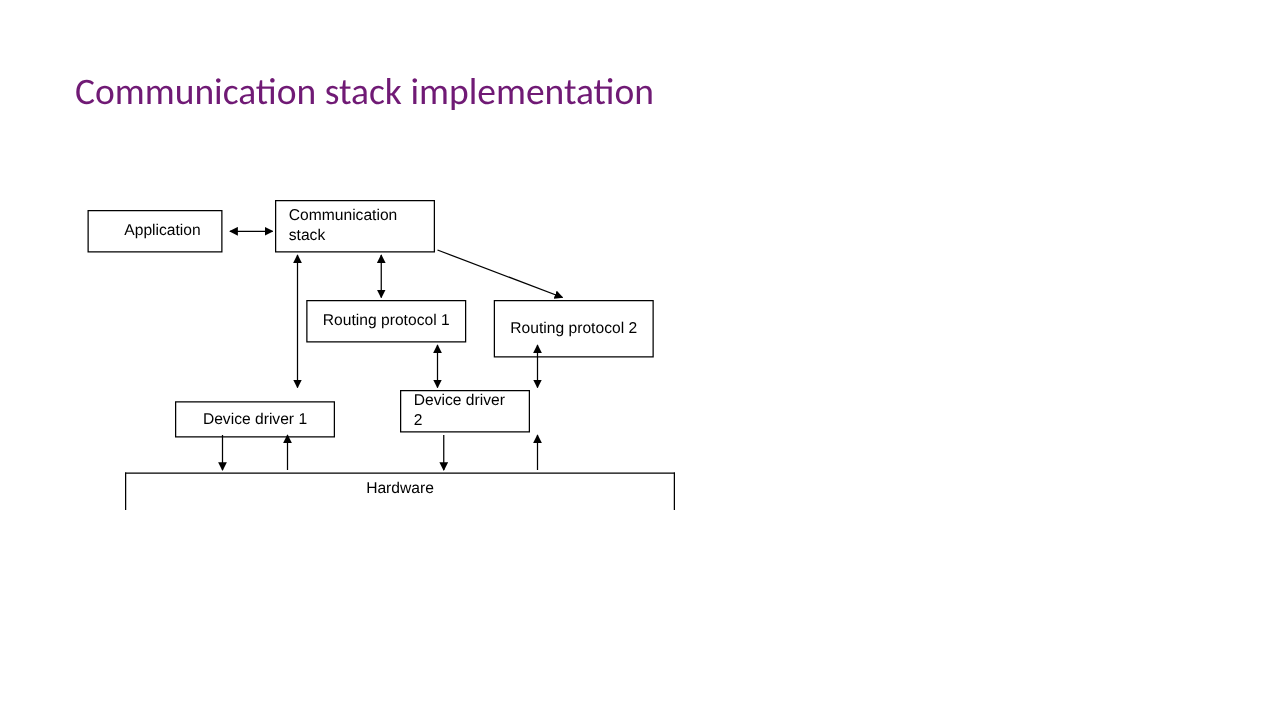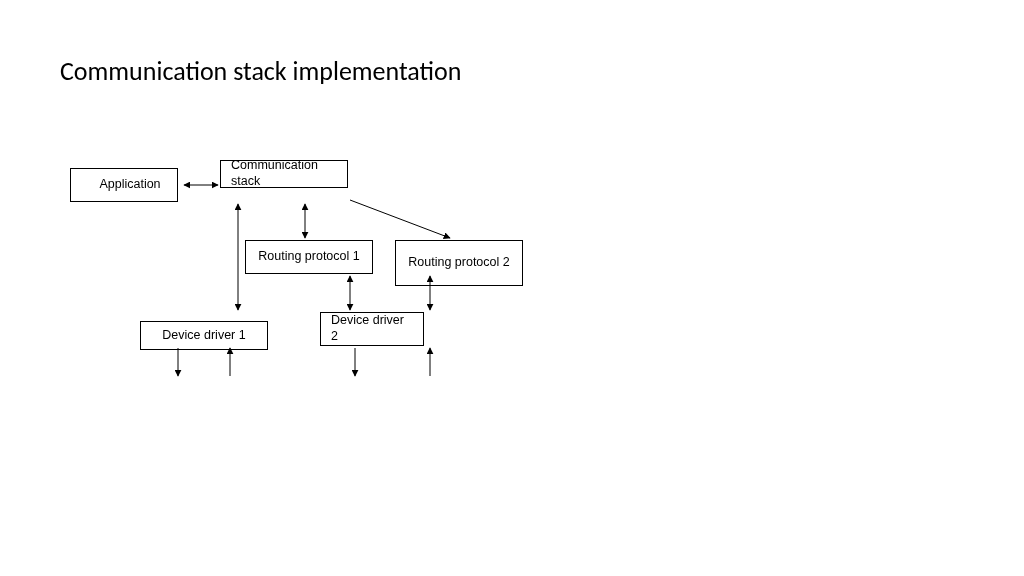--- a/index.html
+++ b/index.html
@@ -14,23 +14,23 @@
   .slide {
     position: relative;
     width: 1024px;
     height: 576px;
   }
   .title {
     position: absolute;
     left: 60px;
     top: 55px;
     font-family: Calibri, Arial, sans-serif;
-    font-size: 26px;
+    font-size: 30px;
     font-weight: 400;
-    color: #000000;
+    color: #701a75;
   }
   .diagram {
     position: absolute;
     left: 60px;
     top: 150px;
     width: 520px;
     height: 280px;
   }
   .box {
     position: absolute;
@@ -71,30 +71,31 @@
 <body>
 
 <div class="slide">
 
   <div class="title">Communication stack implementation</div>
 
   <div class="diagram">
 
     <div class="box" style="left:10px; top:18px; width:108px; height:34px; justify-content:center;padding-left:22px;">Application</div>
 
-    <div class="box" style="left:160px; top:10px; width:128px; height:28px;">Communication stack</div>
+    <div class="box" style="left:160px; top:10px; width:128px; height:42px;">Communication stack</div>
 
     <div class="box" style="left:185px; top:90px; width:128px; height:34px; justify-content:center;">Routing protocol 1</div>
 
     <div class="box" style="left:335px; top:90px; width:128px; height:46px; justify-content:center;">Routing protocol 2</div>
 
     <div class="box" style="left:80px; top:171px; width:128px; height:29px; justify-content:center;">Device driver 1</div>
 
     <div class="box" style="left:260px; top:162px; width:104px; height:34px; justify-content:center;">Device driver 2</div>
 
+    <div class="hw" style="left:40px; top:228px; width:440px; height:30px;">Hardware</div>
 
     <svg class="arrows">
       <defs>
         <marker id="ah" viewBox="0 0 10 10" refX="9" refY="5" markerWidth="7" markerHeight="7" orient="auto-start-reverse">
           <path d="M 0 0 L 10 5 L 0 10 z" fill="#000"></path>
         </marker>
       </defs>
 
       <line x1="124" y1="35" x2="158" y2="35" stroke="#000" stroke-width="1" marker-start="url(#ah)" marker-end="url(#ah)"></line>
 

